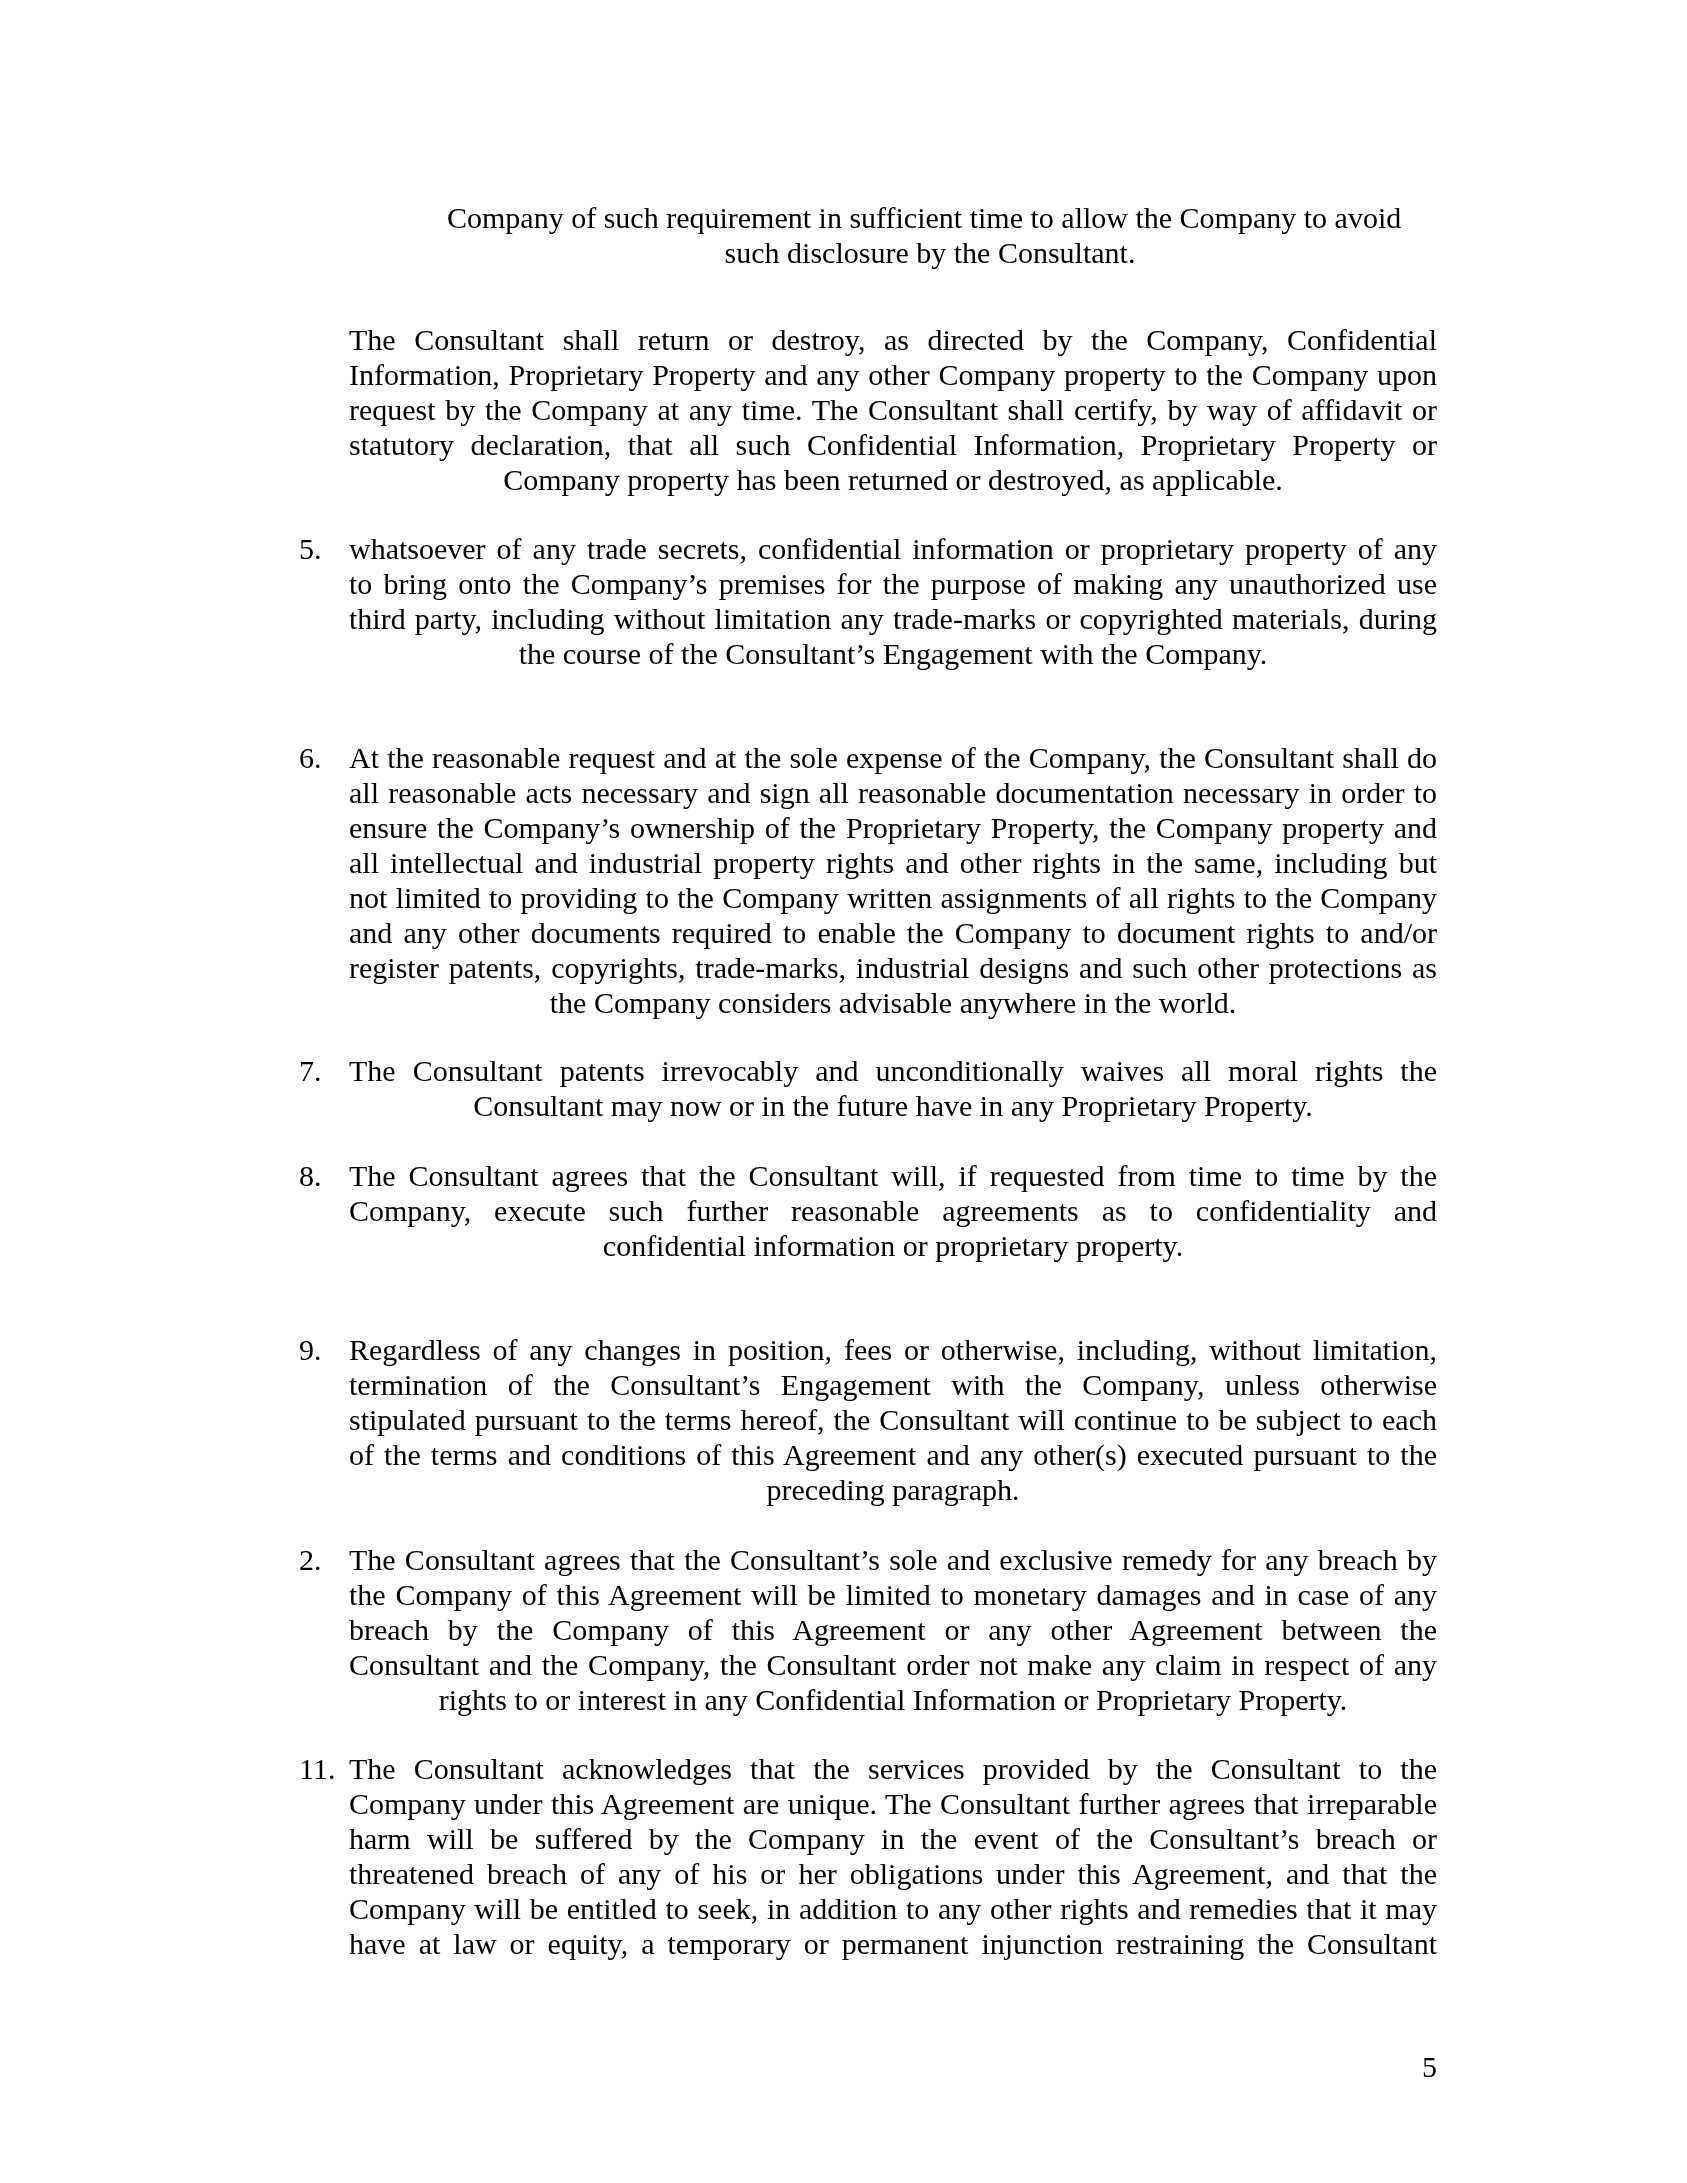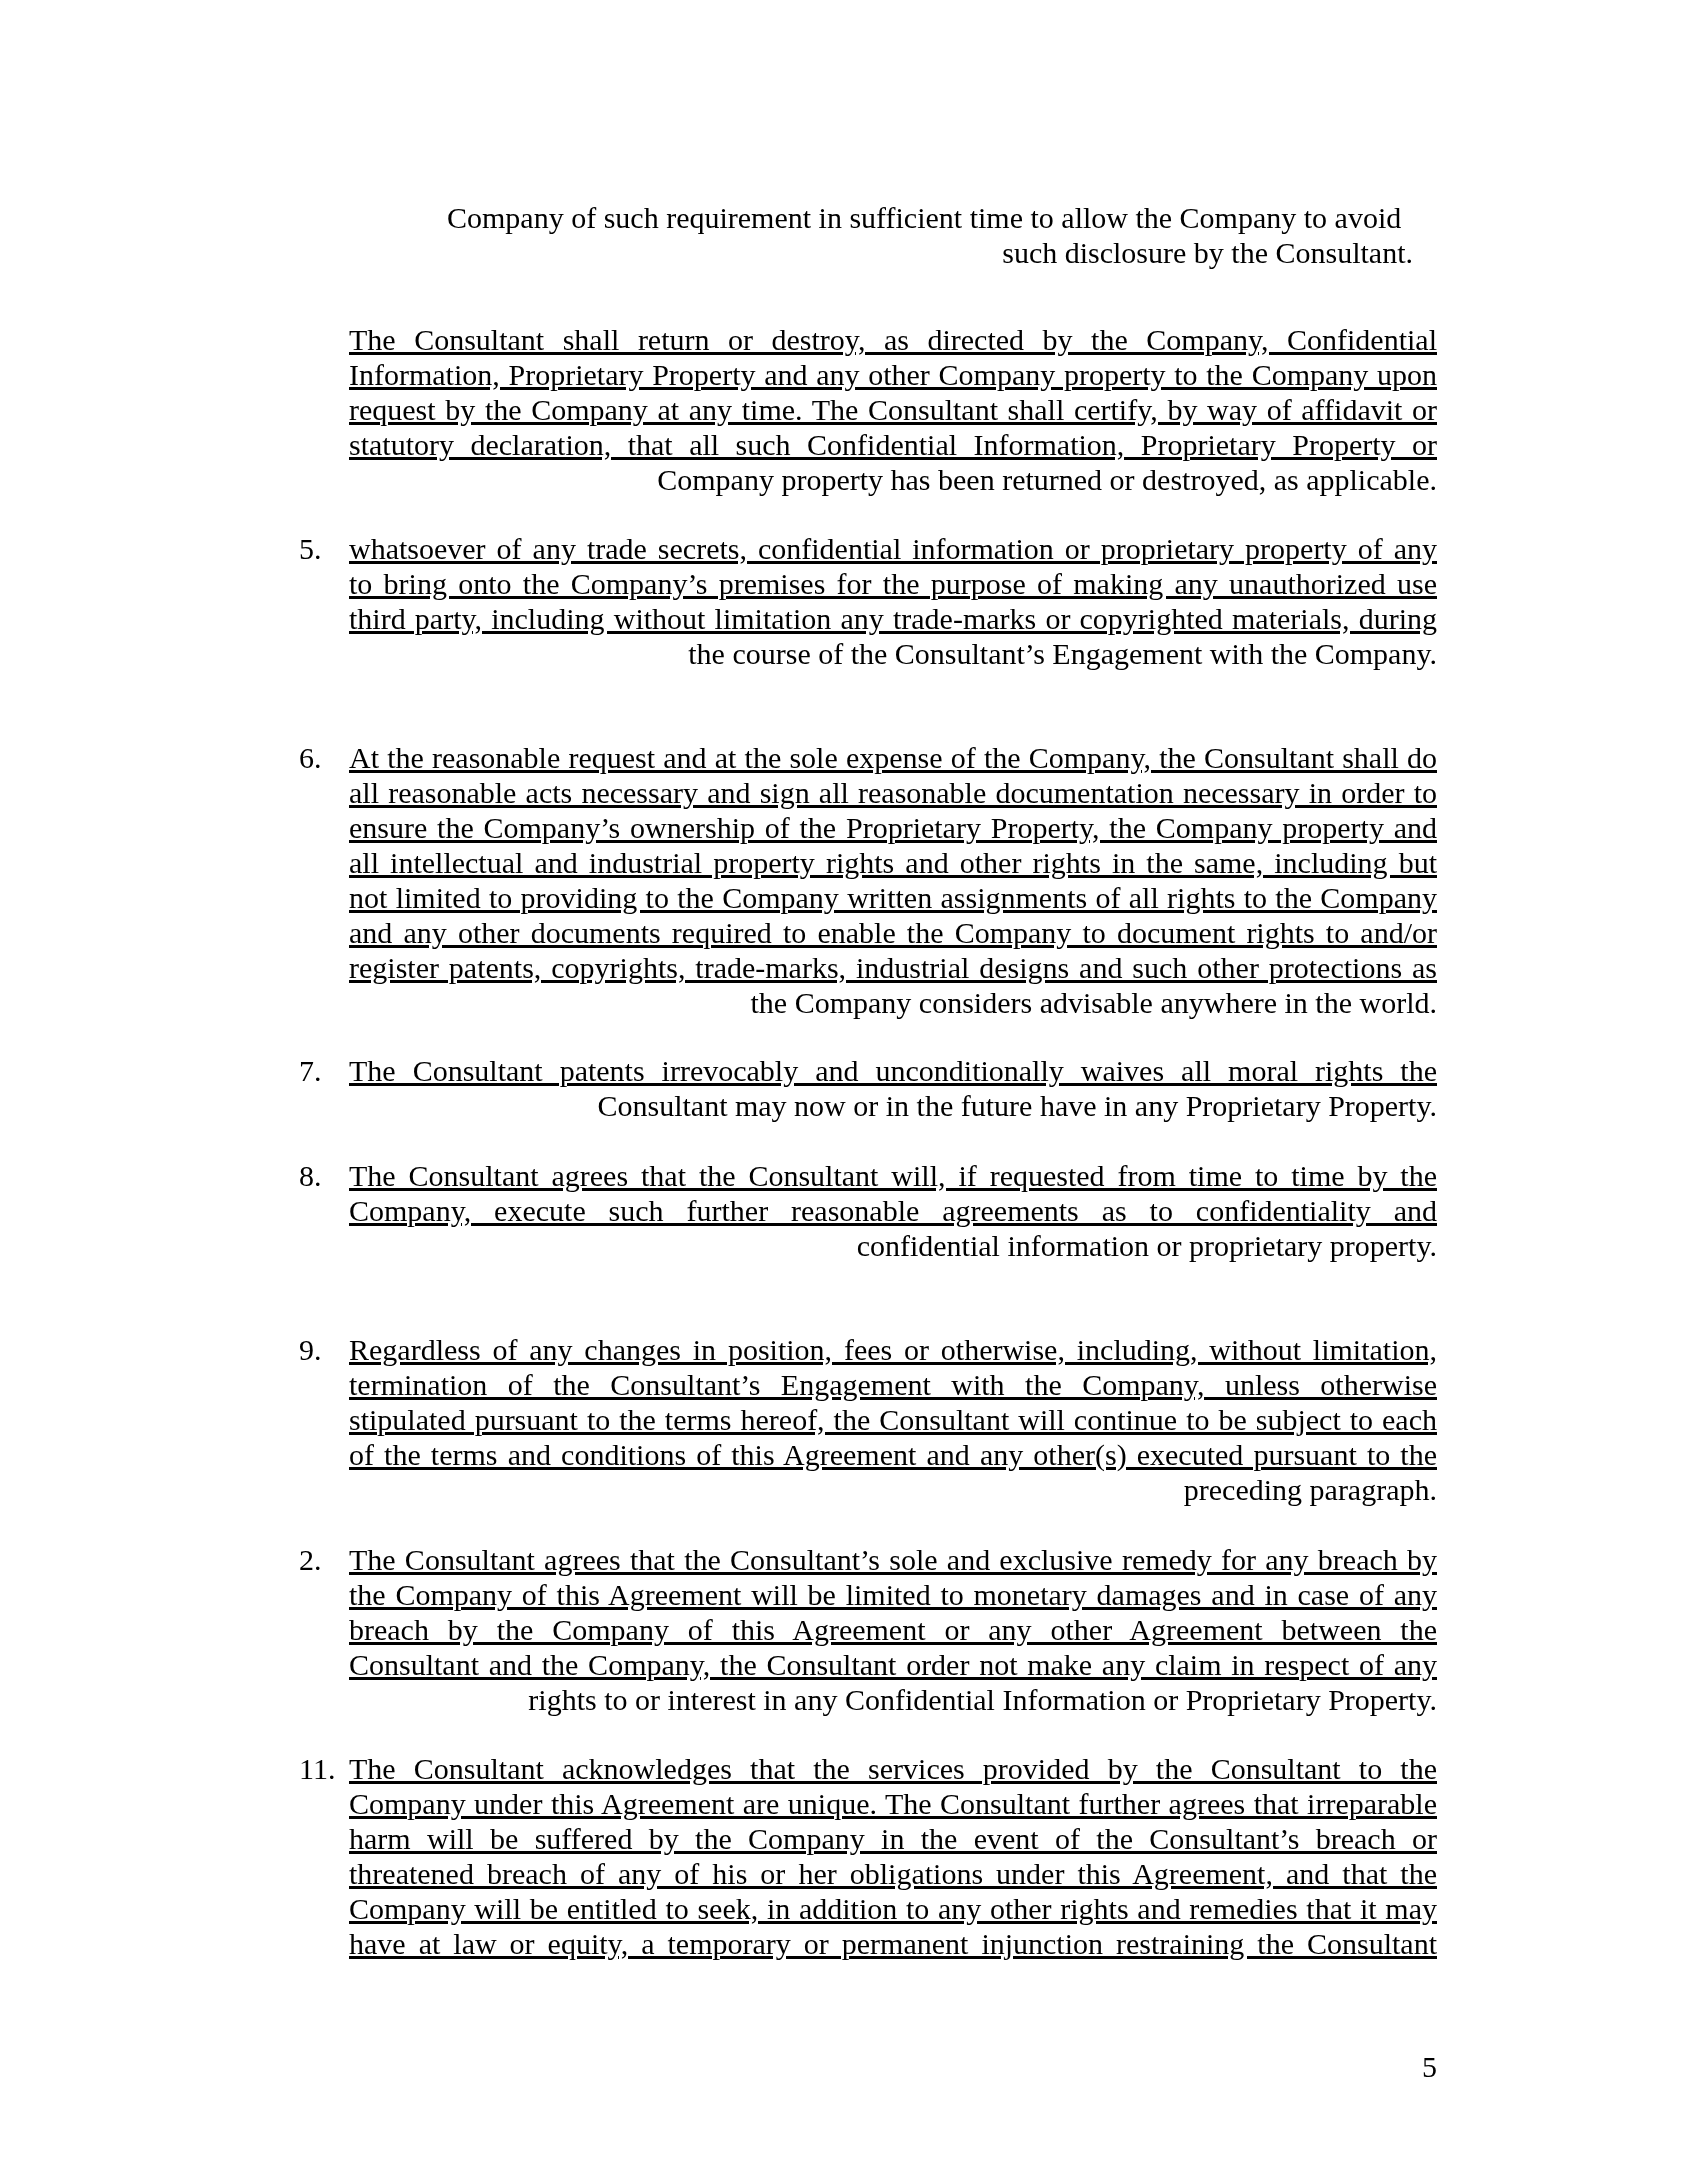--- a/index.html
+++ b/index.html
@@ -31,24 +31,23 @@
     display: block;
     height: 35px;
     line-height: 35px;
     white-space: nowrap;
     overflow: visible;
   }
   .just {
     text-align: justify;
     text-align-last: justify;
     white-space: normal;
-    text-decoration: underline;
   }
   .last {
-    text-align: right;
+    text-align: center;
   }
   .inset {
     left: 447px;
     width: 966px;
   }
   .body-para {
     left: 349px;
     width: 1088px;
   }
   .item {

